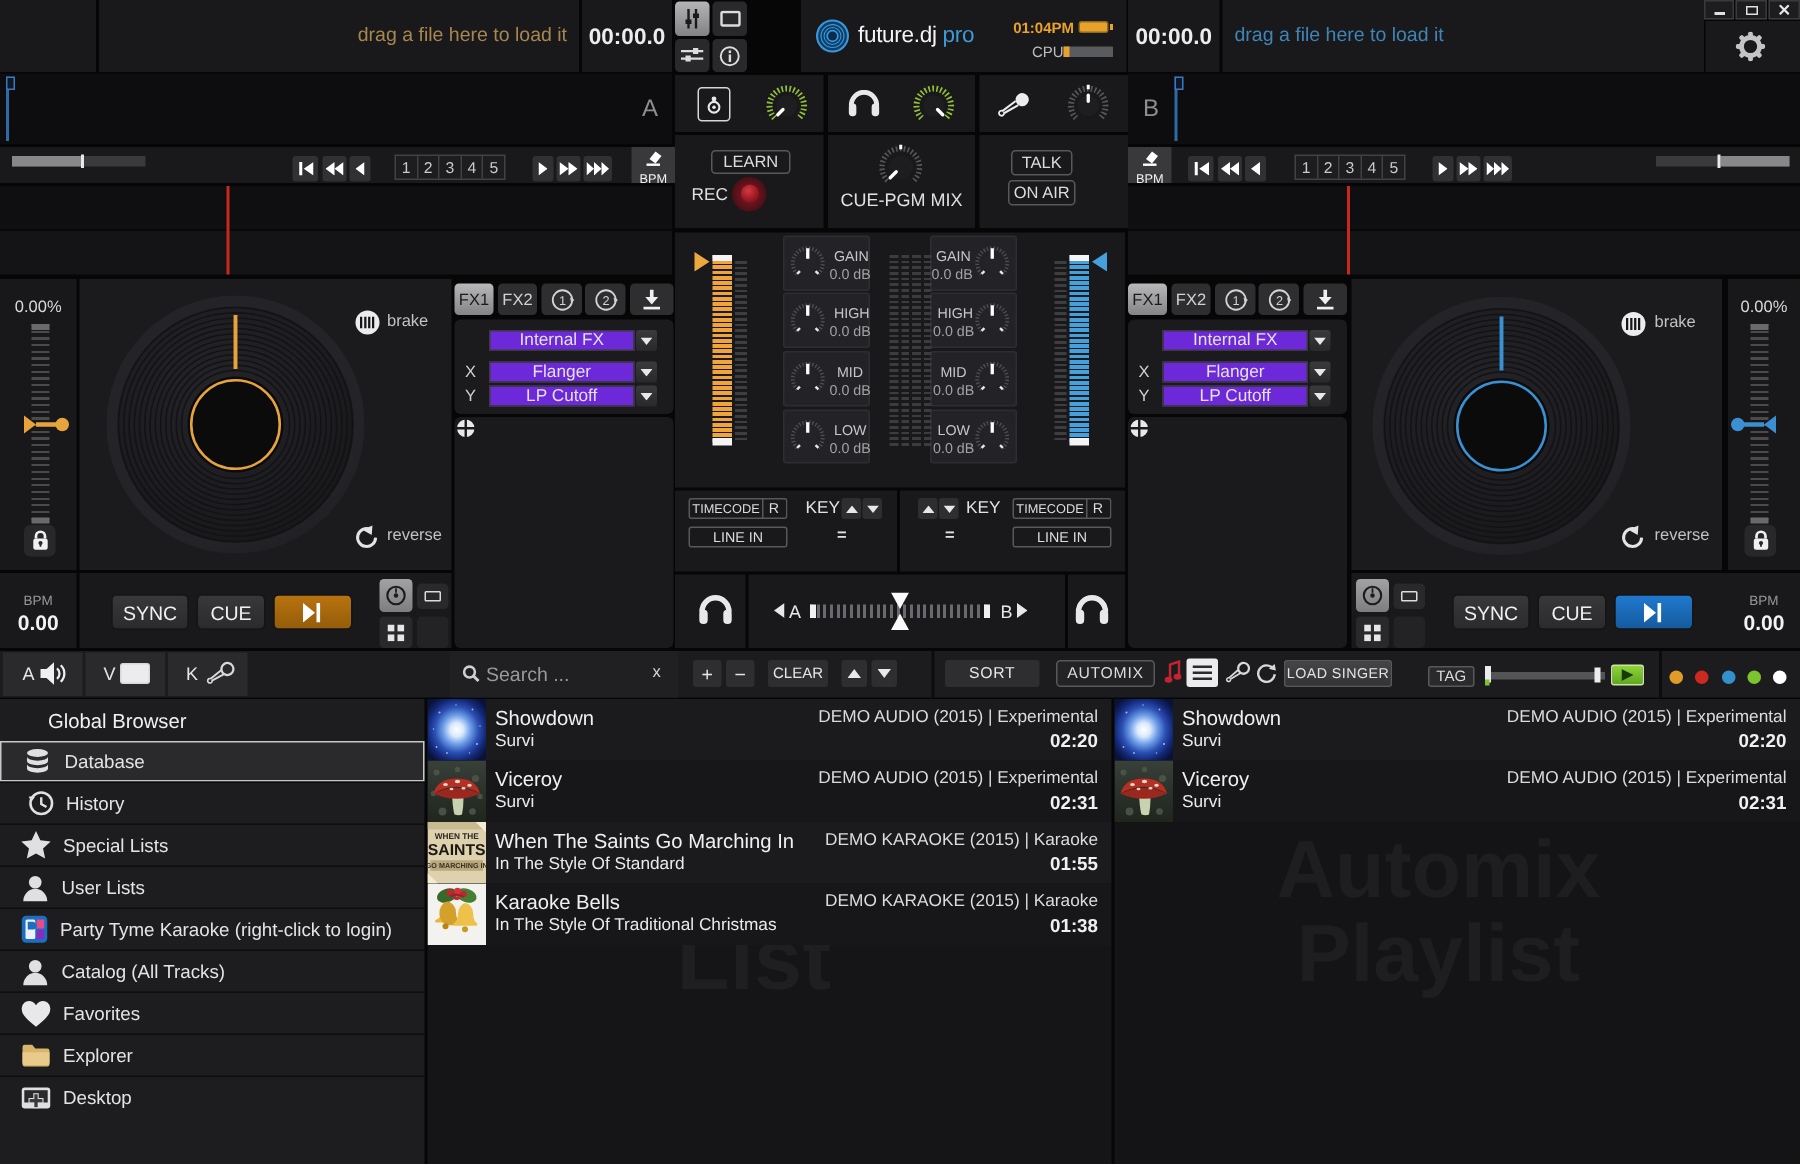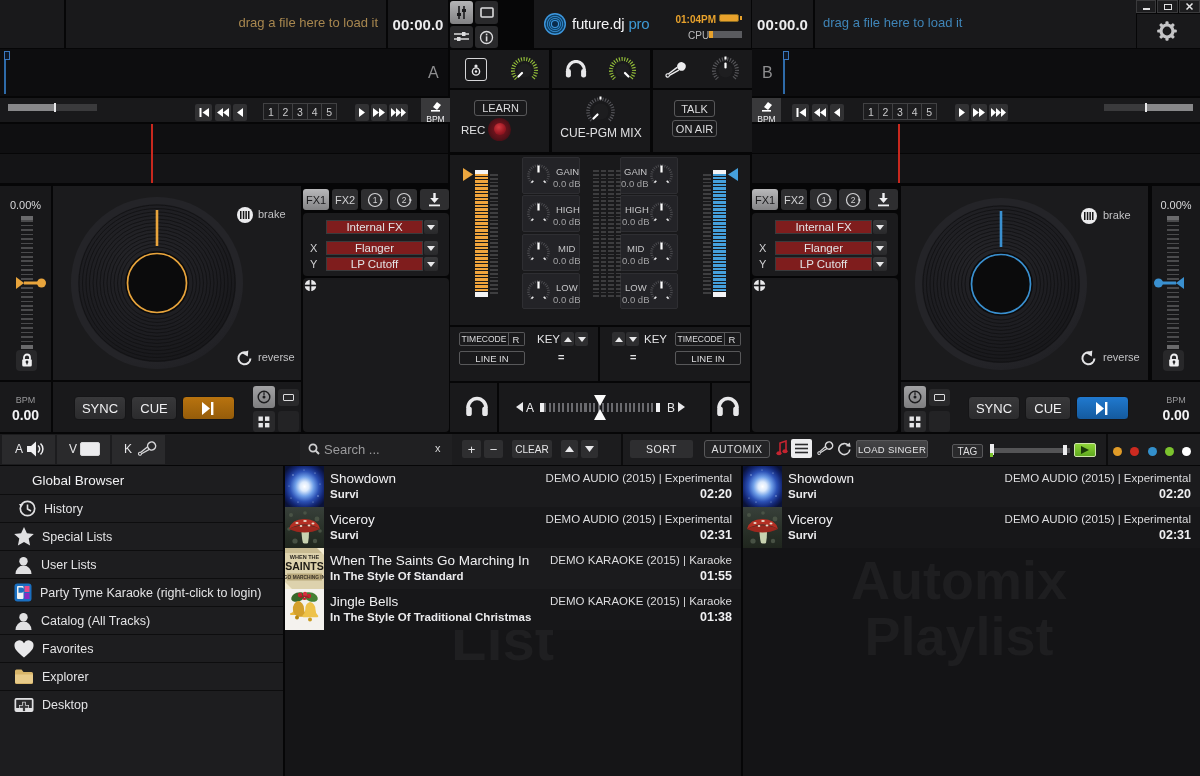--- a/index.html
+++ b/index.html
@@ -4,29 +4,29 @@
 <style>
 *{margin:0;padding:0;box-sizing:border-box}
 html,body{width:1200px;height:776px;background:#060607;overflow:hidden;font-family:"Liberation Sans",sans-serif}
 .ab{position:absolute}
 #app{position:relative;width:1200px;height:776px;background:#060607}
 .panel{background:#19191b}
 .btn{background:#2e2e30;border-radius:2px;color:#e6e6e8}
 .flex{display:flex;align-items:center;justify-content:center}
 .tseg{background:#313133;border-radius:2px;display:flex;align-items:center;justify-content:center}
 .obtn{border:1px solid #58585a;border-radius:3px;color:#dcdcde;display:flex;align-items:center;justify-content:center;background:#1d1d1f}
-.ddbox{background:#7f1d1d;border:1px solid #3a3a3c;color:#e2e2e4;font-size:11.5px;display:flex;align-items:center;justify-content:center}
+.ddbox{background:#6d28d9;border:1px solid #3a3a3c;color:#e2e2e4;font-size:11.5px;display:flex;align-items:center;justify-content:center}
 .ddarr{background:linear-gradient(#3a3a3c,#29292b);border-radius:2px;display:flex;align-items:center;justify-content:center}
 .eqbox{background:#232327;border:1px solid #2e2e32;border-radius:2px}
 .eqlbl{color:#c6c6c8;font-size:9.5px}
 .eqval{color:#a2a2a4;font-size:9.5px}
 .srow{height:28px;border-top:1px solid #0d0d0e;display:flex;align-items:center;color:#e4e4e6;font-size:12.5px;position:relative}
 .prow{position:absolute;left:0;width:100%;height:41px}
 .ptit{position:absolute;left:45px;top:5px;font-size:13.5px;color:#f0f0f2}
-.psub{position:absolute;left:45px;top:22px;font-size:11.5px;font-weight:bold;color:#eaeaec}
+.psub{position:absolute;left:45px;top:22px;font-size:11.5px;font-weight:normal;color:#eaeaec}
 .pinf{position:absolute;right:9px;top:6px;font-size:11.5px;color:#dcdcde}
 .ptim{position:absolute;right:9px;top:21px;font-size:12.5px;font-weight:bold;color:#f0f0f2}
 </style>
 </head>
 <body>
 <div id="app">
 
 <div class="ab panel" style="left:0;top:0;width:64px;height:48px"></div>
 <div class="ab panel" style="left:66px;top:0;width:320px;height:48px"></div>
 <div class="ab" style="left:66px;top:15px;width:312px;text-align:right;font-size:13px;color:#a8874f">drag a file here to load it</div>
@@ -852,20 +852,29 @@
   </div>
 <div class="ab" style="left:1106px;top:434px;width:2px;height:31px;background:#0c0c0d"></div>
 <div class="ab" style="left:1113px;top:447px;width:9px;height:9px;border-radius:50%;background:#e09b28"></div>
 <div class="ab" style="left:1130px;top:447px;width:9px;height:9px;border-radius:50%;background:#cc2a20"></div>
 <div class="ab" style="left:1148px;top:447px;width:9px;height:9px;border-radius:50%;background:#3390cc"></div>
 <div class="ab" style="left:1165px;top:447px;width:9px;height:9px;border-radius:50%;background:#7cc32e"></div>
 <div class="ab" style="left:1182px;top:447px;width:9px;height:9px;border-radius:50%;background:#ffffff"></div>
 
 <div class="ab" style="left:0;top:466px;width:283px;height:310px;background:#1d1d1f">
 <div style="height:28px;display:flex;align-items:center;color:#f0f0f2;font-size:13.5px;padding-left:32px">Global Browser</div>
+<div class="srow" style="background:#2a2a2c;border:1px solid #c8c8ca;height:27px">
+<svg style="margin:0 8px 0 14px" width="20" height="18" viewBox="0 0 20 18">
+        <g fill="#e0e0e2">
+          <ellipse cx="10" cy="3" rx="7" ry="2.6"></ellipse>
+          <path d="M3 3 v4 a7 2.6 0 0 0 14 0 v-4 z" opacity="0.01"></path>
+          <path d="M3 5.5 a7 2.6 0 0 0 14 0 v3 a7 2.6 0 0 1 -14 0 z"></path>
+          <path d="M3 10.5 a7 2.6 0 0 0 14 0 v3 a7 2.6 0 0 1 -14 0 z"></path>
+        </g>
+      </svg>Database</div>
 <div class="srow"><svg style="margin:0 8px 0 19px" width="17" height="17" viewBox="0 0 17 17">
         <circle cx="8.5" cy="8.5" r="7.2" fill="none" stroke="#e0e0e2" stroke-width="1.7"></circle>
         <path d="M8.5 4.5 V9 l3.5 2" fill="none" stroke="#e0e0e2" stroke-width="1.6"></path>
         <polygon points="0,4 4.5,4 2,7.5" fill="#e0e0e2"></polygon>
       </svg>History</div>
 <div class="srow"><svg style="margin:0 8px 0 14px" width="20" height="19" viewBox="0 0 20 19">
         <polygon points="10,0 12.9,6.2 19.8,7 14.7,11.6 16.1,18.4 10,15 3.9,18.4 5.3,11.6 0.2,7 7.1,6.2" fill="#e0e0e2"></polygon>
       </svg>Special Lists</div>
 <div class="srow"><svg style="margin:0 8px 0 14px" width="19" height="18" viewBox="0 0 19 18">
         <circle cx="9.5" cy="5.2" r="4.2" fill="#e0e0e2"></circle>
@@ -913,21 +922,21 @@
       <div class="pinf">DEMO AUDIO (2015) | Experimental</div>
       <div class="ptim">02:31</div>
     </div>
 <div class="prow" style="top:82px;background:#1b1b1d">
       <div class="ptit">When The Saints Go Marching In</div>
       <div class="psub">In The Style Of Standard</div>
       <div class="pinf">DEMO KARAOKE (2015) | Karaoke</div>
       <div class="ptim">01:55</div>
     </div>
 <div class="prow" style="top:123px;background:#171719">
-      <div class="ptit">Jingle Bells</div>
+      <div class="ptit">Karaoke Bells</div>
       <div class="psub">In The Style Of Traditional Christmas</div>
       <div class="pinf">DEMO KARAOKE (2015) | Karaoke</div>
       <div class="ptim">01:38</div>
     </div>
 </div>
 
 <div class="ab" style="left:743px;top:466px;width:457px;height:310px;background:#141416;overflow:hidden">
 <div class="ab" style="left:86px;top:86px;width:260px;text-align:center;font-size:54px;font-weight:bold;color:#1e1e20;line-height:56px">Automix Playlist</div>
 <div class="prow" style="top:0;background:#1b1b1d">
       <div class="ptit">Showdown</div>

